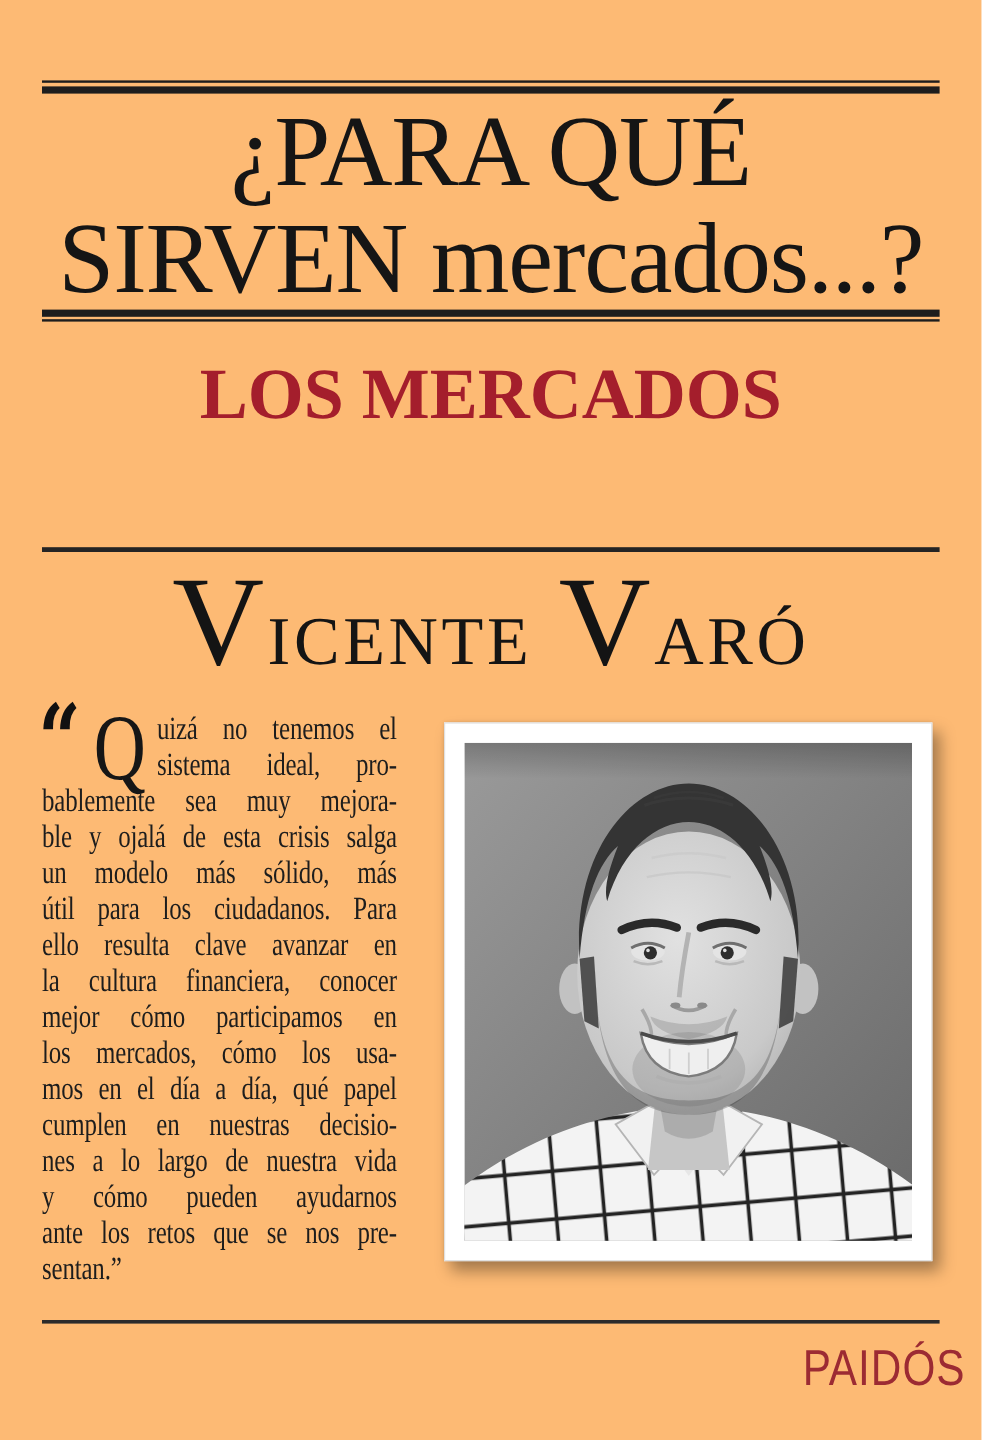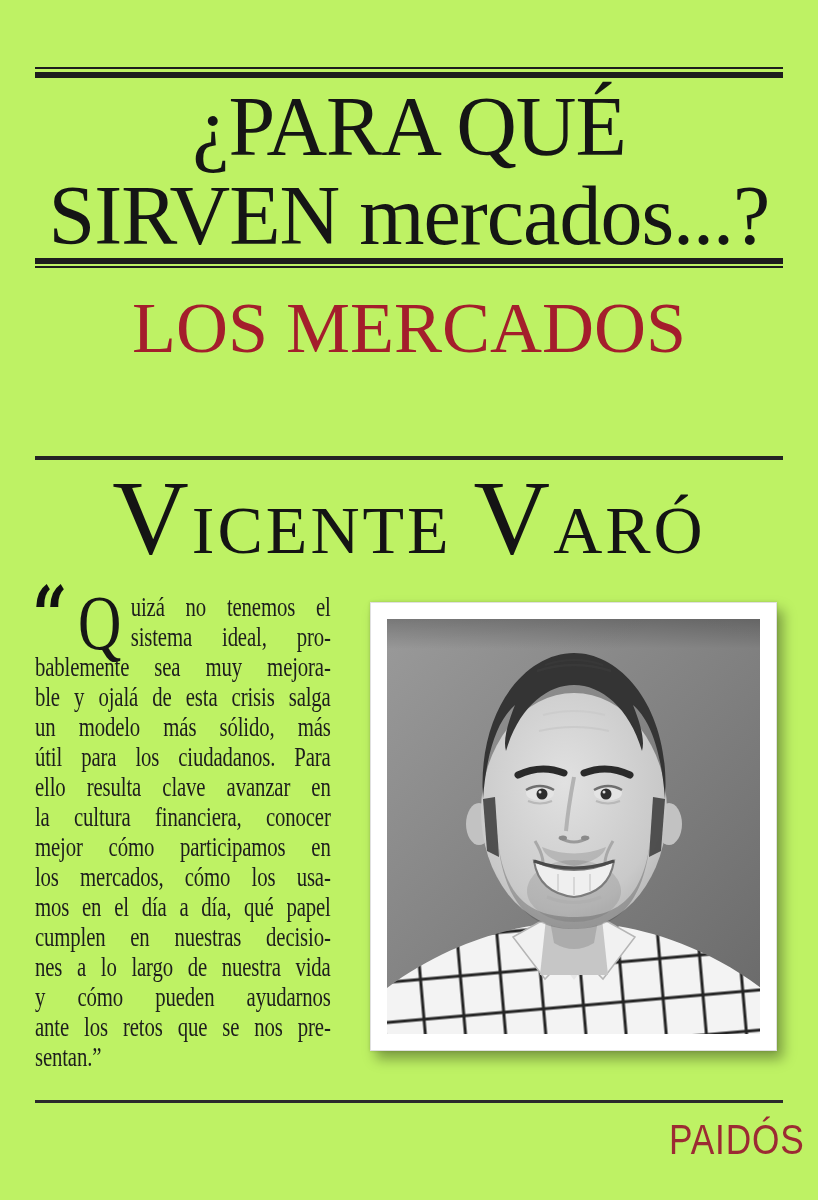--- a/index.html
+++ b/index.html
@@ -1,21 +1,21 @@
 <!DOCTYPE html>
 <html><head>
 <meta charset="utf-8">
 <style>
   html, body { margin: 0; padding: 0; background: #ffffff; }
   .cover {
     position: relative;
     width: 818px;
     height: 1200px;
     margin: 0 auto;
-    background: #bef264;
+    background: #fdba74;
     font-family: "Liberation Serif", serif;
     color: #1b1b1b;
     overflow: hidden;
   }
   
   .rule { position: absolute; left: 35px; right: 35px; }
   .rule .thin  { height: 2px; background: #1d1d1d; }
   .rule .gap3  { height: 3px; }
   .rule .gap2  { height: 2px; }
   .rule .thick { height: 6px; background: #1d1d1d; }
@@ -35,32 +35,33 @@
     text-align: center;
     font-size: 84px; line-height: 89px;
     letter-spacing: -1px;
     color: #151515;
     white-space: nowrap;
   }
   
   .subtitle {
     position: absolute; top: 286px; left: 0; right: 0;
     text-align: center;
-    font-size: 72px; line-height: 84px;
+    font-size: 60px; line-height: 84px;
     color: #a41e2c;
     white-space: nowrap;
+    font-weight: bold;
   }
   
   .author {
     position: absolute; top: 468px; left: 0; right: 0;
     text-align: center; font-size: 0; color: #141414;
     white-space: nowrap;
   }
   .author .big   { font-size: 106px; line-height: 100px; letter-spacing: 3px; }
-  .author .small { font-size: 68px;  line-height: 100px; letter-spacing: 3px; }
+  .author .small { font-size: 57px;  line-height: 100px; letter-spacing: 3px; }
   .author .gap   { display: inline-block; width: 22px; }
   
   .quote {
     position: absolute; left: 35px; top: 592px;
     width: 384px;
     transform: scaleX(0.77);
     transform-origin: 0 0;
     color: #1d1d1d;
   }
   .qmark {

